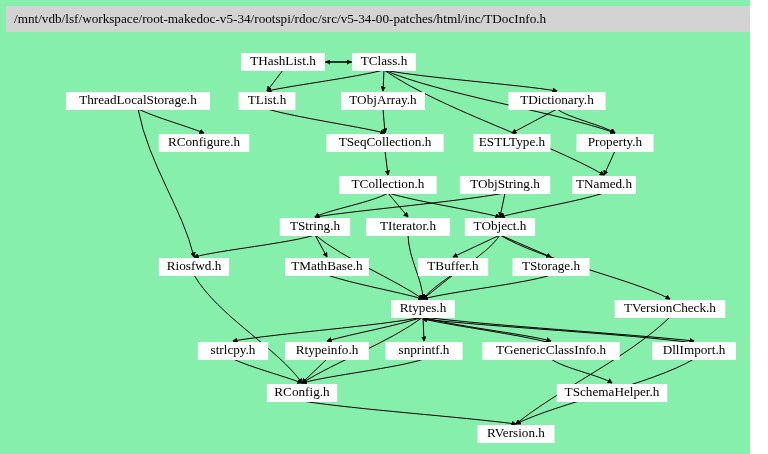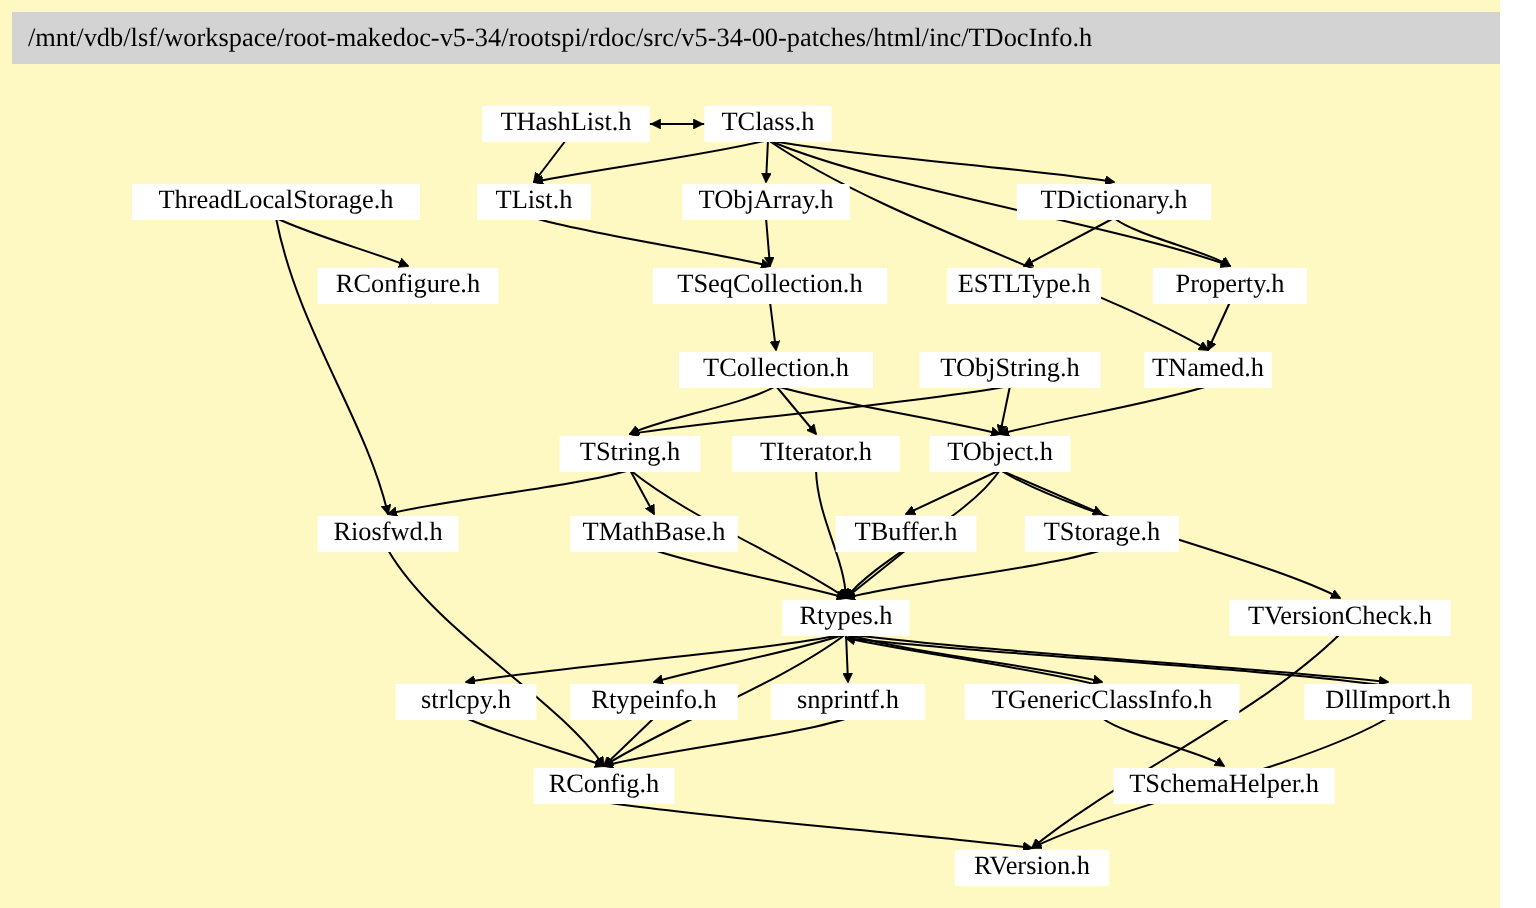--- a/index.html
+++ b/index.html
@@ -5,21 +5,21 @@
   html, body {
     margin: 0;
     padding: 0;
     background: #ffffff;
   }
   #root {
     position: relative;
     width: 750px;
     height: 454px;
     font-family: "Liberation Serif", serif;
-    background: #fef9c3;
+    background: #86efac;
     overflow: hidden;
   }
   #graph-svg {
     position: absolute;
     left: 0;
     top: 0;
     width: 768px;
     height: 454px;
   }
   .node-label {

